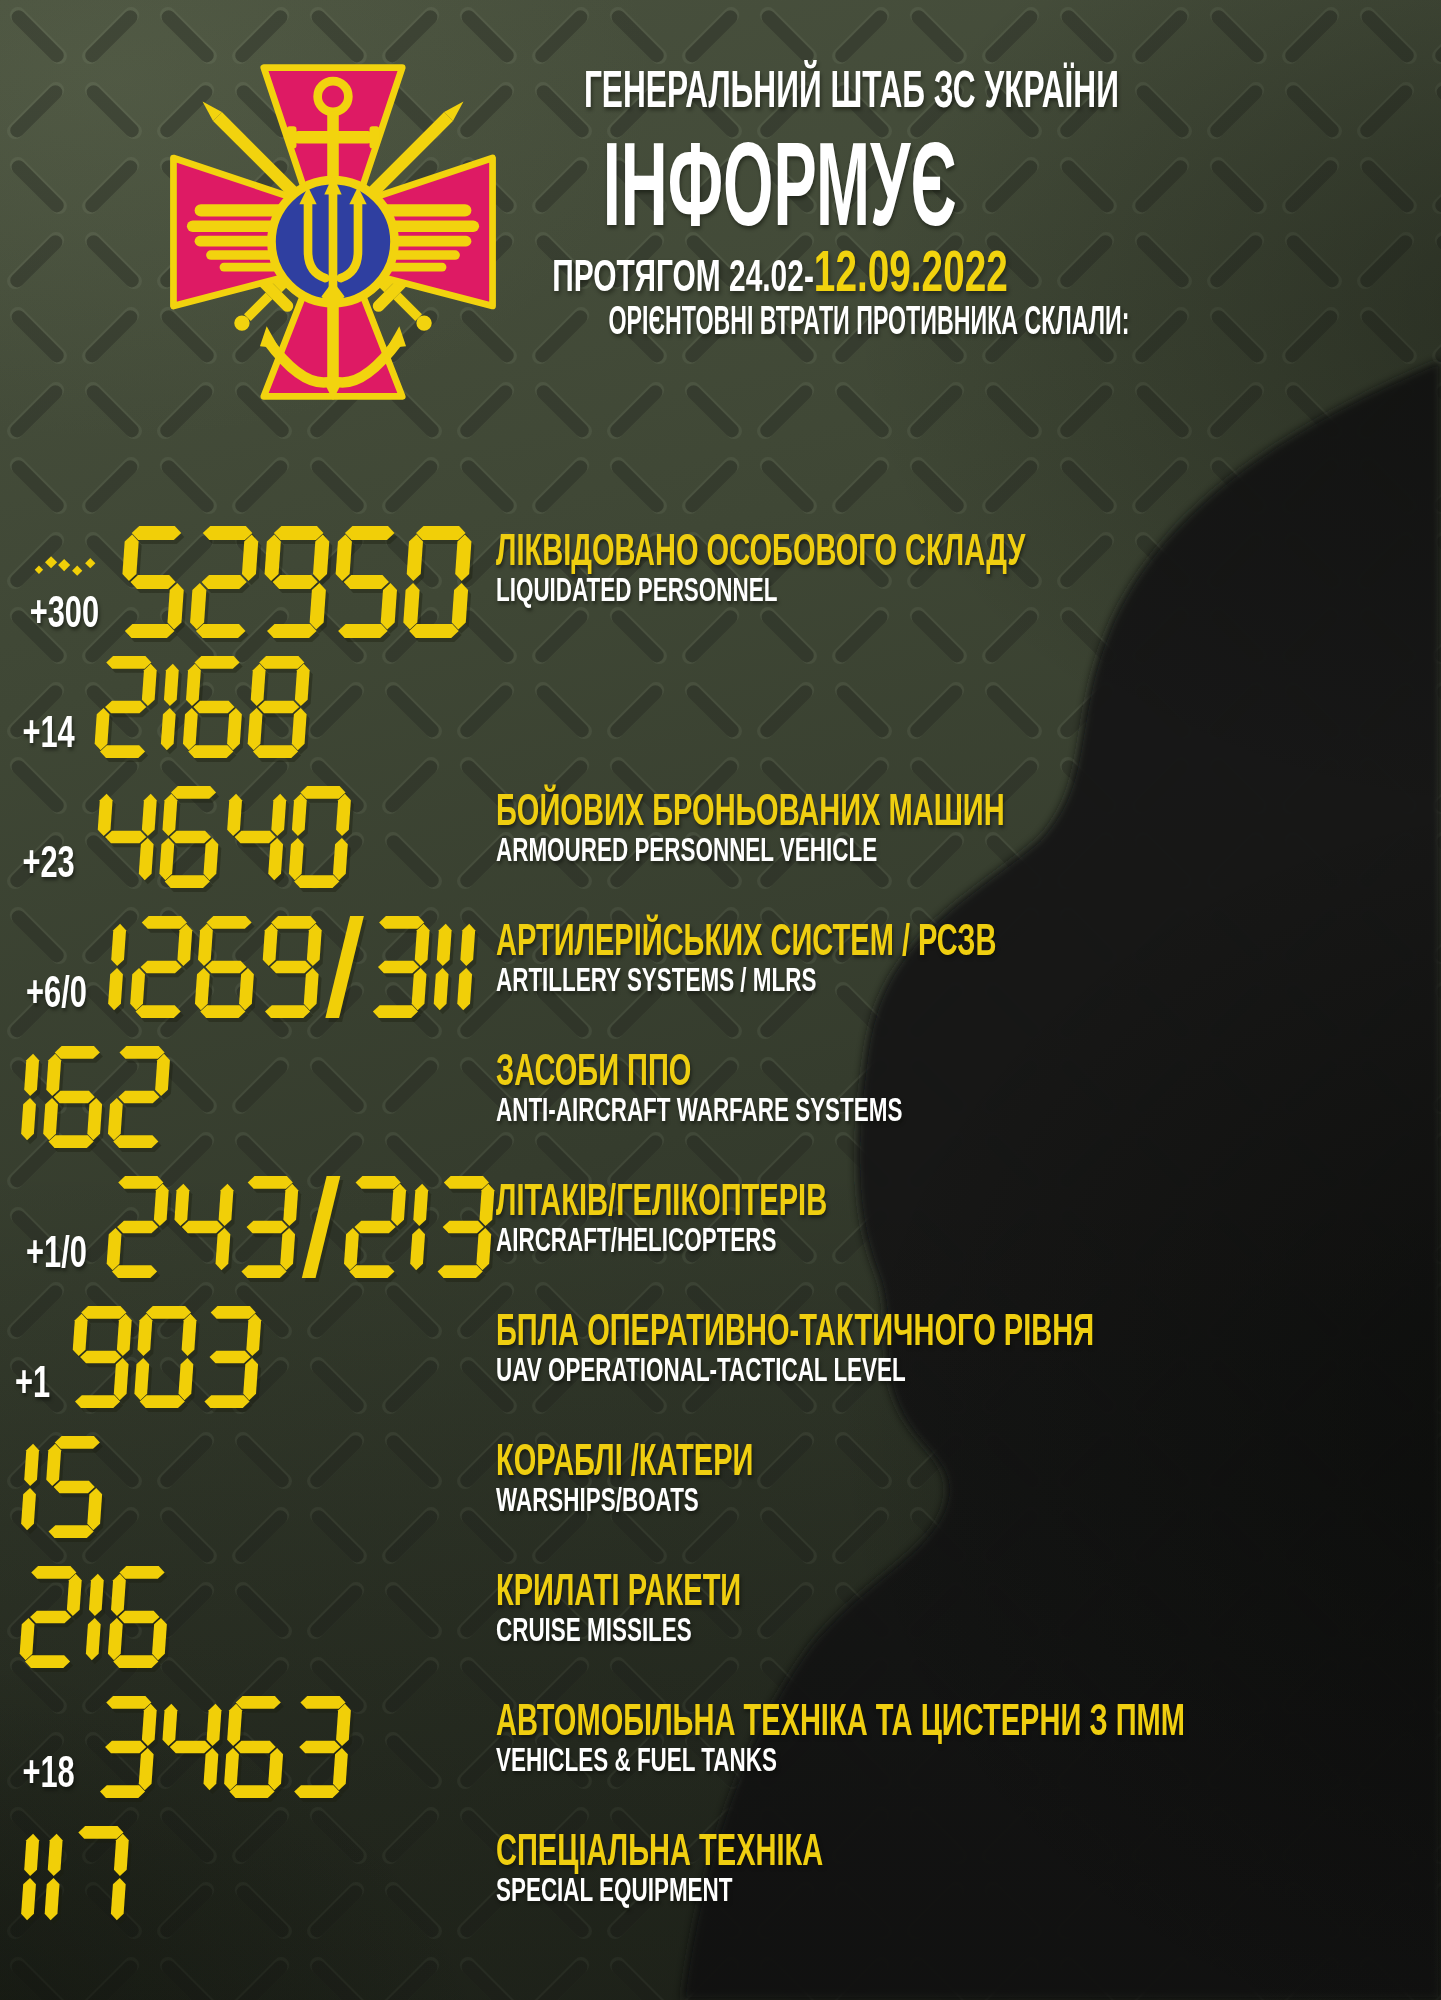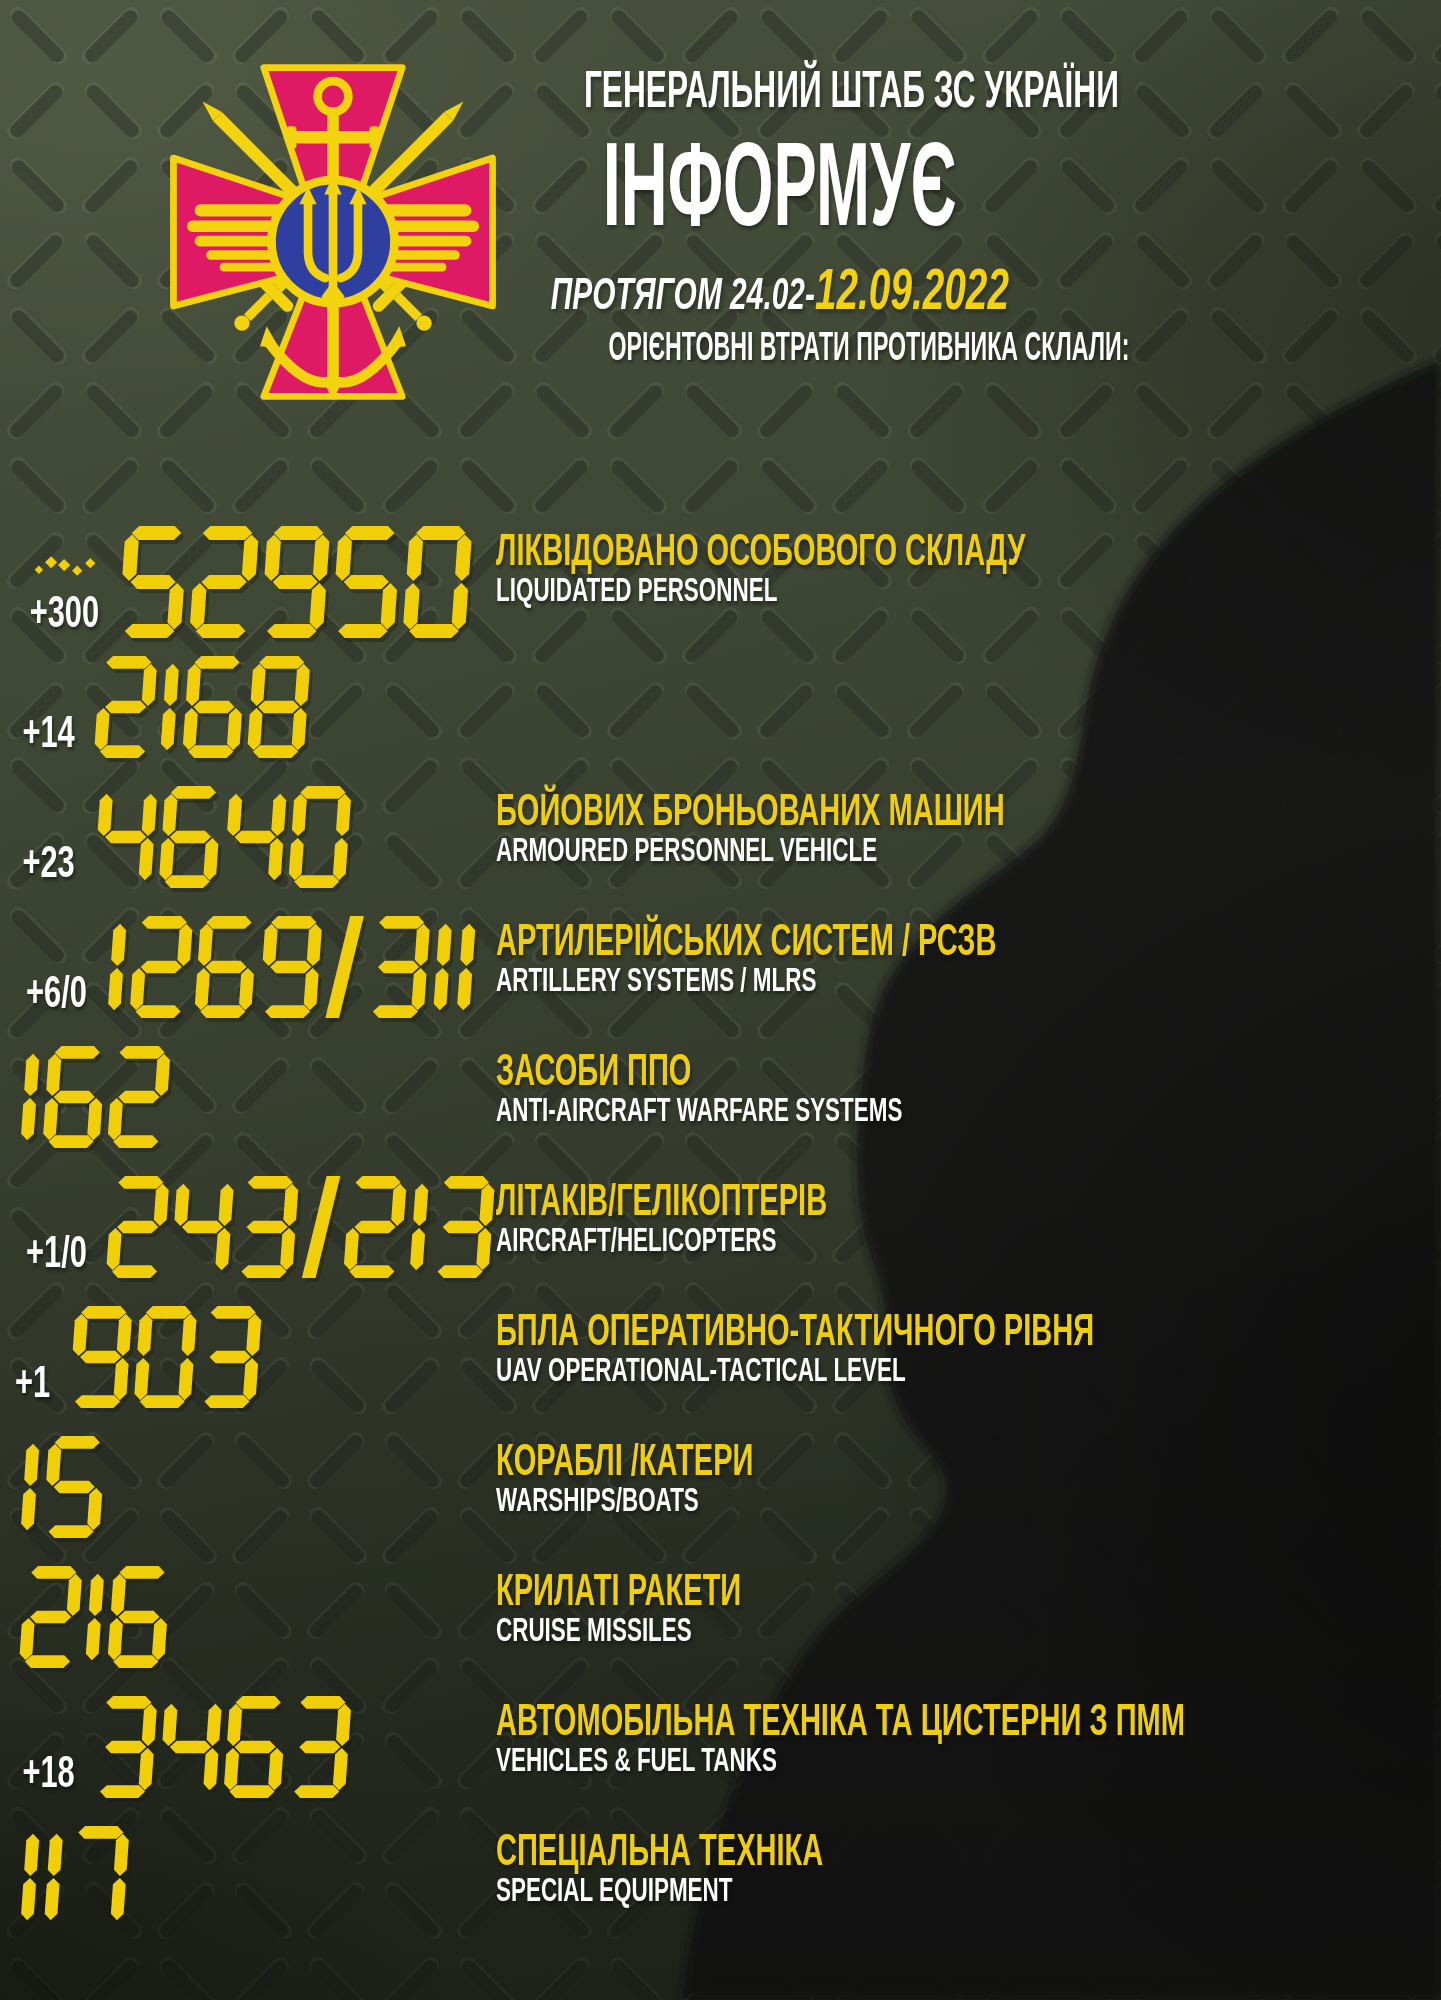--- a/index.html
+++ b/index.html
@@ -20,25 +20,25 @@
 
   .emblem{position:absolute;left:160px;top:54px;width:346px;height:356px;}
 
   .header{position:absolute;left:420px;top:64px;width:720px;text-align:center;color:#fff;
           text-shadow:2px 3px 5px rgba(8,10,5,.45);}
   .cond{display:inline-block;white-space:nowrap;transform-origin:center center;font-weight:700;}
   .h-org{font-size:51px;line-height:1;}
   .h-org .cond{transform:scaleX(.62);}
   .h-informs{font-size:118px;line-height:1;margin-top:10px;text-decoration:underline;}
   .h-informs .cond{transform:scaleX(.55);}
-  .h-period{margin-top:18px;line-height:1;font-style:italic;}
+  .h-period{line-height:1;}
   .h-period .cond{transform:scaleX(.68);}
   .p-white{font-size:44px;font-weight:700;}
   .p-date{font-size:57px;font-weight:700;color:#F2D30E;}
-  .h-sub{font-size:40px;line-height:1;margin-top:8px;}
+  .h-sub{font-size:40px;line-height:1;margin-top:0;}
   .h-sub .cond{transform:scaleX(.58);}
 
   .rows{position:absolute;left:0;right:0;top:526px;display:flex;flex-direction:column;}
   .row{height:130px;display:flex;align-items:flex-start;}
   .num-area{width:478px;display:flex;align-items:flex-end;justify-content:flex-start;gap:16px;flex:none;}
   .inc-col{display:flex;flex-direction:column;align-items:flex-end;gap:10px;margin-bottom:4px;}
   .approx{width:66px;height:28px;}
   .inc{font-size:44px;line-height:1;font-weight:700;color:#fff;white-space:nowrap;
        transform:scaleX(.7);transform-origin:right bottom;text-shadow:2px 3px 4px rgba(8,10,5,.5);}
   .digits{height:102px;flex:none;}

